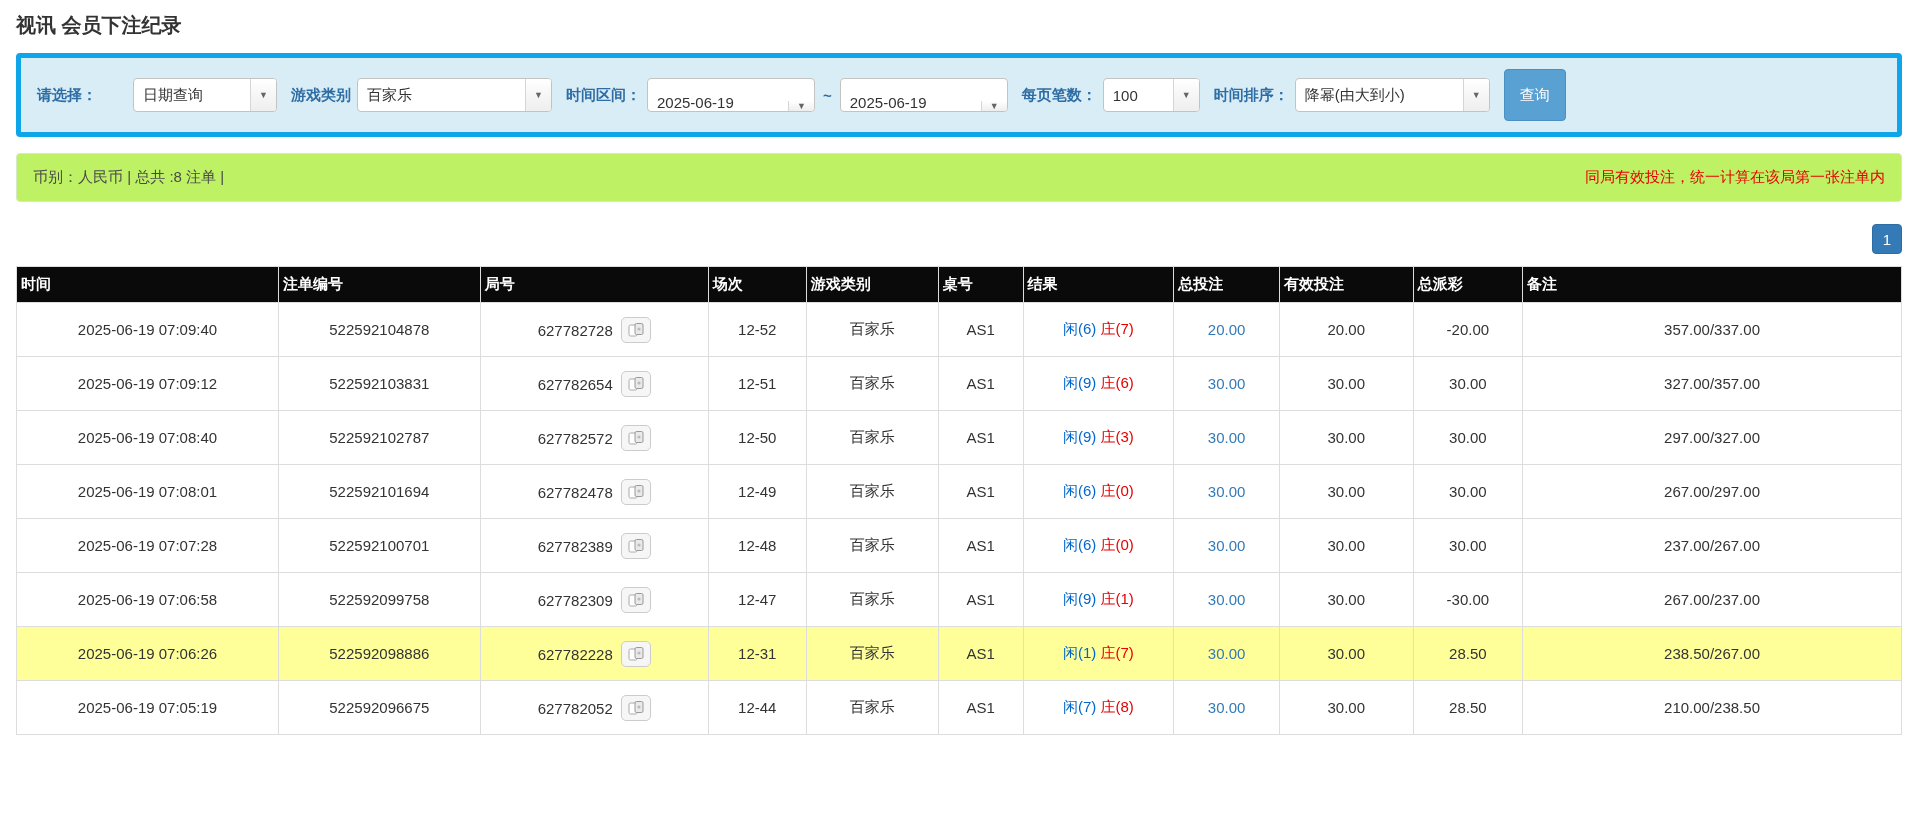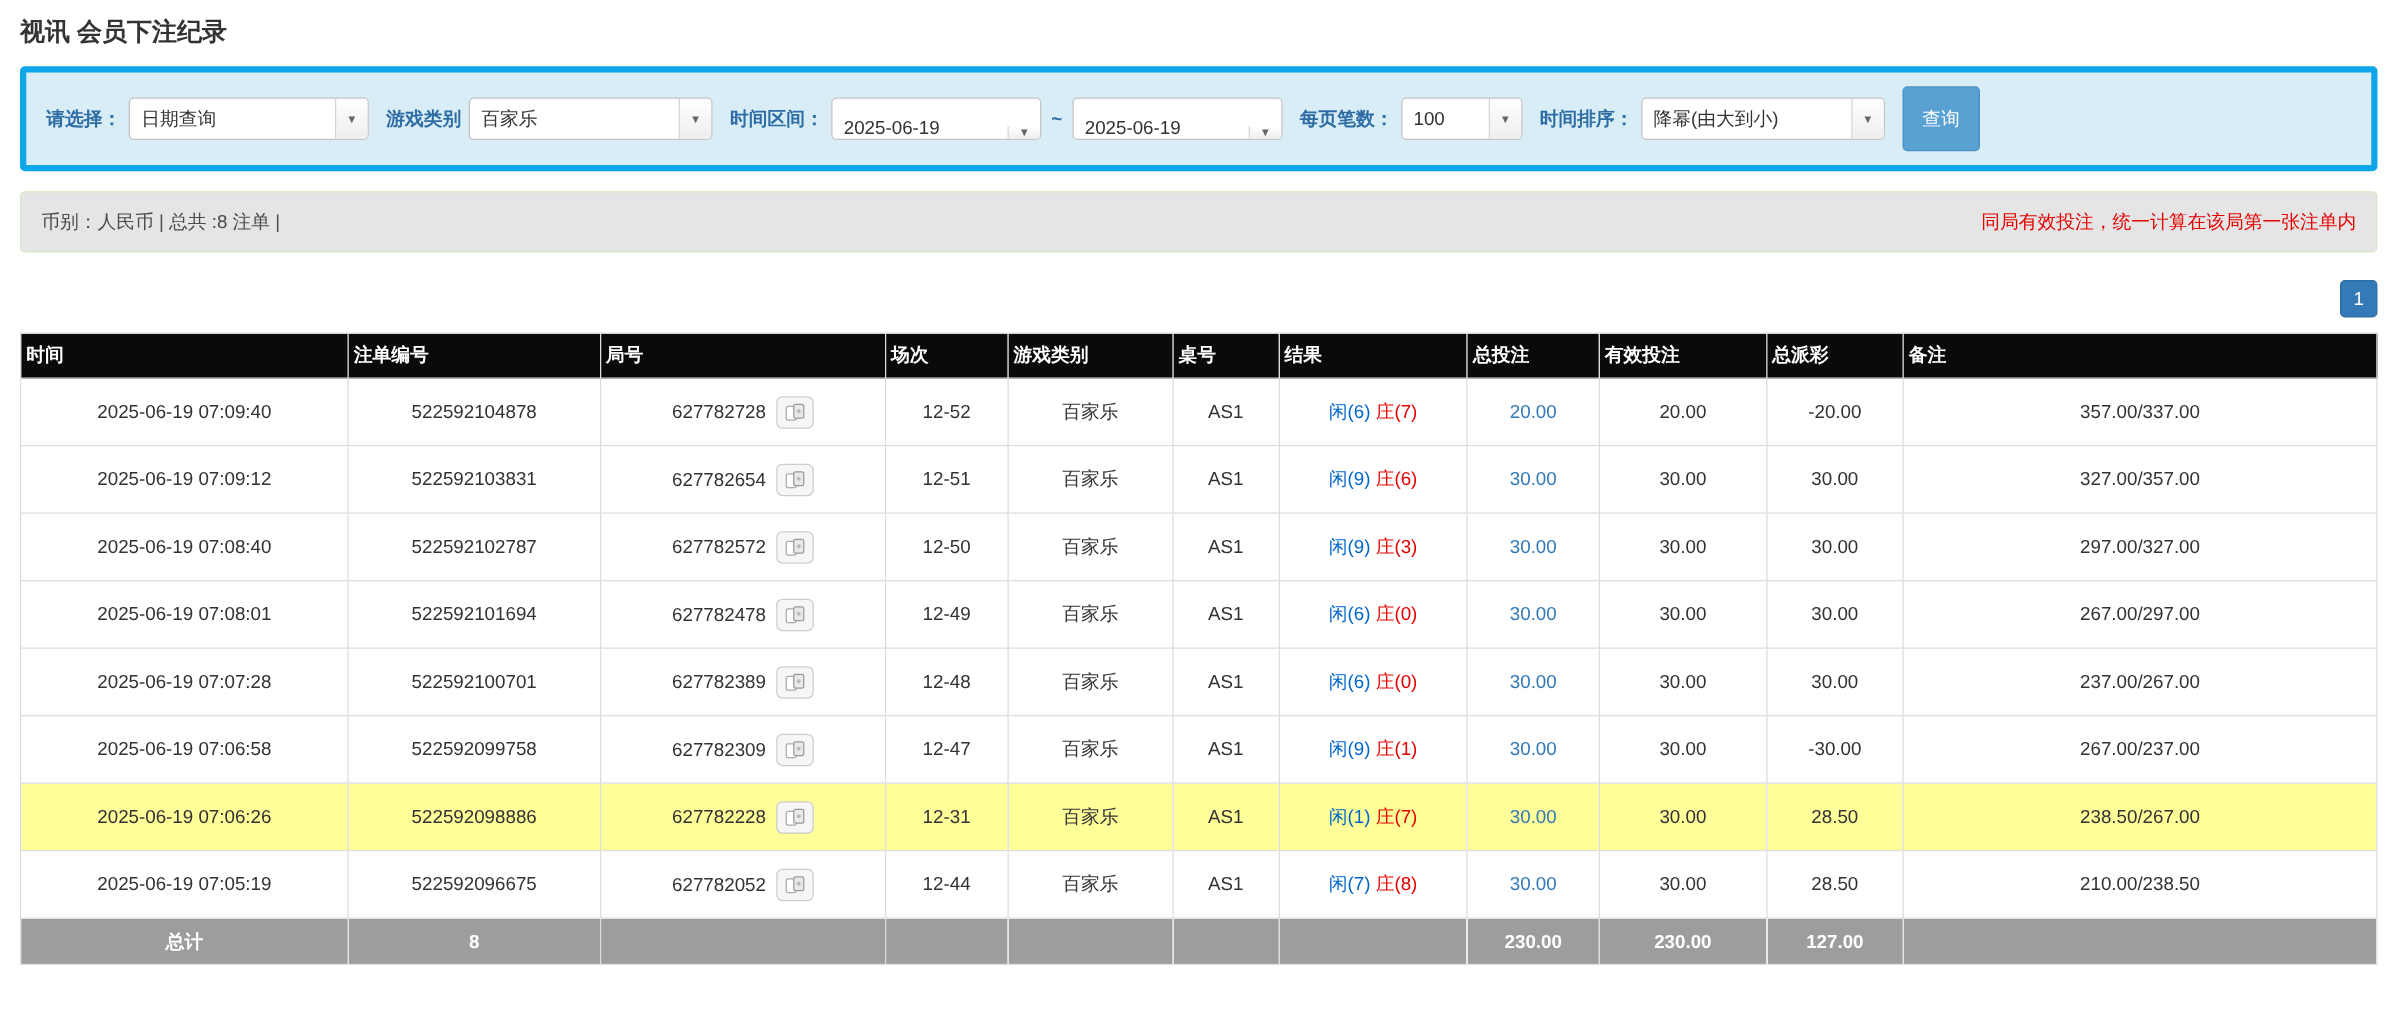--- a/index.html
+++ b/index.html
@@ -28,31 +28,31 @@
     border: none; outline: none; padding: 0 9px; font-size: 15px; color: #333;
     font-family: inherit; width: 100%; background: transparent;
   }
   .combo .arrow-btn {
     width: 26px; flex: 0 0 26px; cursor: pointer;
     background: linear-gradient(#ffffff, #eeeeee);
     border-left: 1px solid #d5d5d5;
     display: flex; align-items: center; justify-content: center;
     color: #666; font-size: 9px;
   }
-  .w-select { width: 192px; } .w-game { width: 195px; } .w-date { width: 168px; align-items: flex-end; }
+  .w-select { width: 144px; margin-left: 30px; } .w-game { width: 195px; } .w-date { width: 168px; align-items: flex-end; }
   .w-size { width: 97px; } .w-sort { width: 195px; }
   .btn-query {
     margin-left: 14px; background: #59a0d3; border: 1px solid #4a90c4; color: #fff;
     font-size: 15px; padding: 6px 15px; border-radius: 4px; cursor: pointer; height: 52px;
     font-family: inherit;
   }
 
   
   .summary-bar {
-    margin-top: 16px; background: #e5e5e5; border: 1px solid #d6e9c6; border-radius: 4px;
+    margin-top: 16px; background: #bef264; border: 1px solid #d6e9c6; border-radius: 4px;
     padding: 14px 16px; display: flex; justify-content: space-between; align-items: center;
     font-size: 15px;
   }
   .summary-left { color: #4a4a4a; }
   .summary-right { color: #e60000; }
 
   
   .pagination { display: flex; justify-content: flex-end; margin: 22px 0 12px 0; }
   .page-btn {
     min-width: 30px; height: 30px; padding: 0 6px;
@@ -318,29 +318,16 @@
           <td>百家乐</td>
           <td>AS1</td>
           <td><span class="player">闲(7)</span> <span class="banker">庄(8)</span></td>
           <td><a href="#" class="betlink">30.00</a></td>
           <td>30.00</td>
           <td>28.50</td>
           <td>210.00/238.50</td>
         </tr>
       </tbody>
     <tfoot>
-        <tr class="foot">
-          <td>总计</td>
-          <td>8</td>
-          <td></td>
-          <td></td>
-          <td></td>
-          <td></td>
-          <td></td>
-          <td>230.00</td>
-          <td>230.00</td>
-          <td>127.00</td>
-          <td></td>
-        </tr>
       </tfoot>
   </table>
 
 </div>
 
 </body></html>

